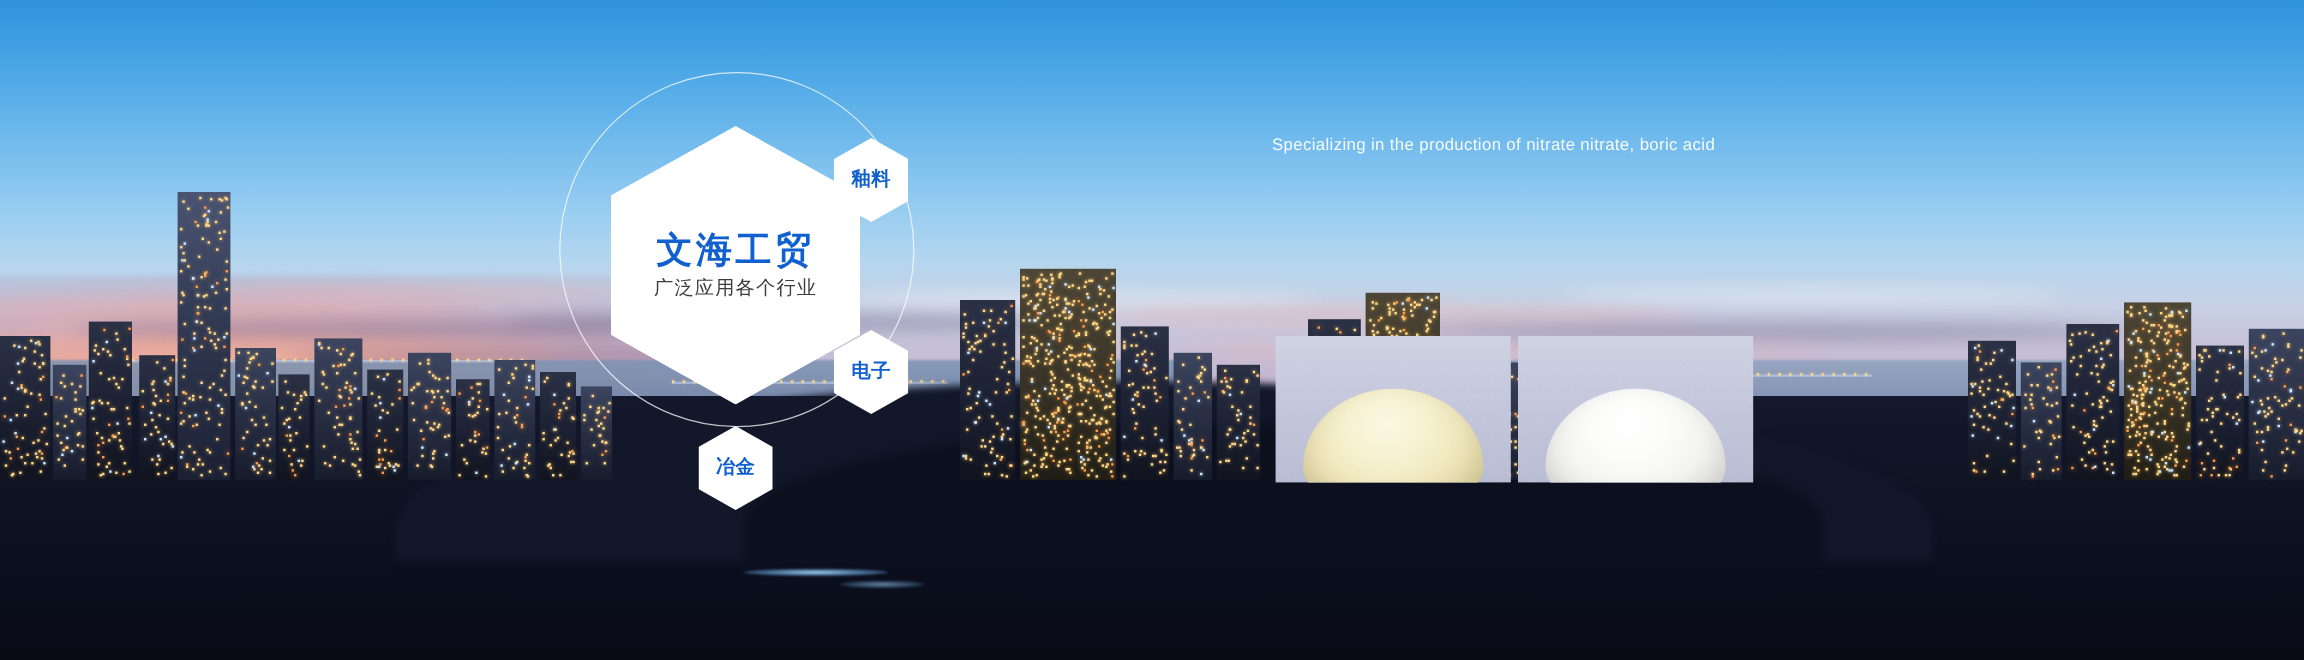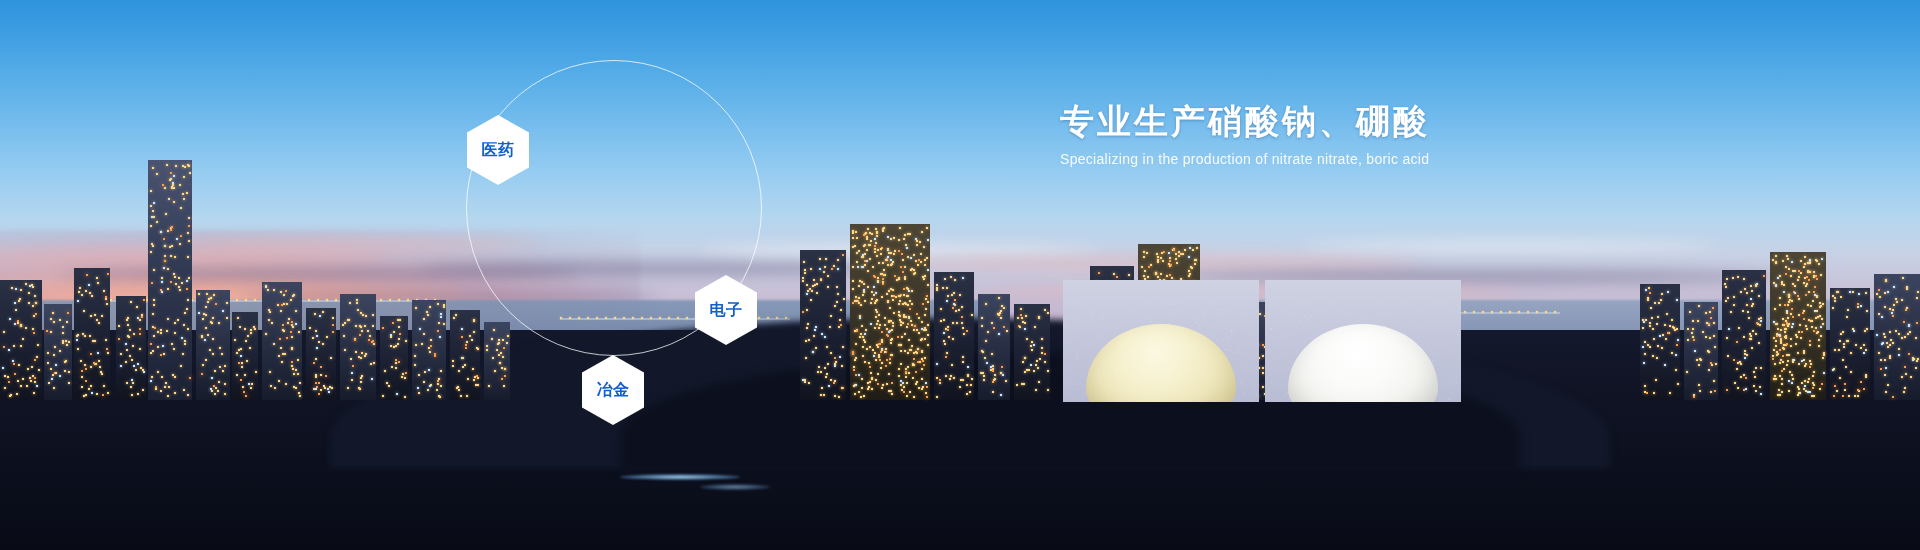--- a/index.html
+++ b/index.html
@@ -2809,34 +2809,37 @@
         </div>
     </div>
 
     <div class="streak" style="left:620px; top:474px; width:120px;"></div>
     <div class="streak" style="left:700px; top:484px; width:70px; opacity:.6;"></div>
   </div>
 
   <div class="diagram">
     <div class="ring"></div>
 
+    <div class="hex hex-center">
+      <div class="title">文海工贸</div>
+      <div class="sub">广泛应用各个行业</div>
+    </div>
 
+    <div class="hex hex-sm hex-ur">
+      <span>釉料</span>
+    </div>
     <div class="hex hex-sm hex-bot">
       <span>冶金</span>
     </div>
     <div class="hex hex-sm hex-lr">
       <span>电子</span>
     </div>
-    <div class="hex hex-sm hex-ul">
-      <span>医药</span>
-    </div>
   </div>
 
   <div class="copy">
-    <div class="headline">专业生产硝酸钠、硼酸</div>
     <div class="subhead">Specializing in the production of nitrate nitrate, boric acid</div>
   </div>
 
   <div class="photos">
     <div class="photo p1">
       <div class="pile"></div>
       <div class="grain">
           <i style="left:66px;top:111px;opacity:0.50"></i>
           <i style="left:193px;top:113px;opacity:0.61"></i>
           <i style="left:39px;top:47px;opacity:0.65"></i>

